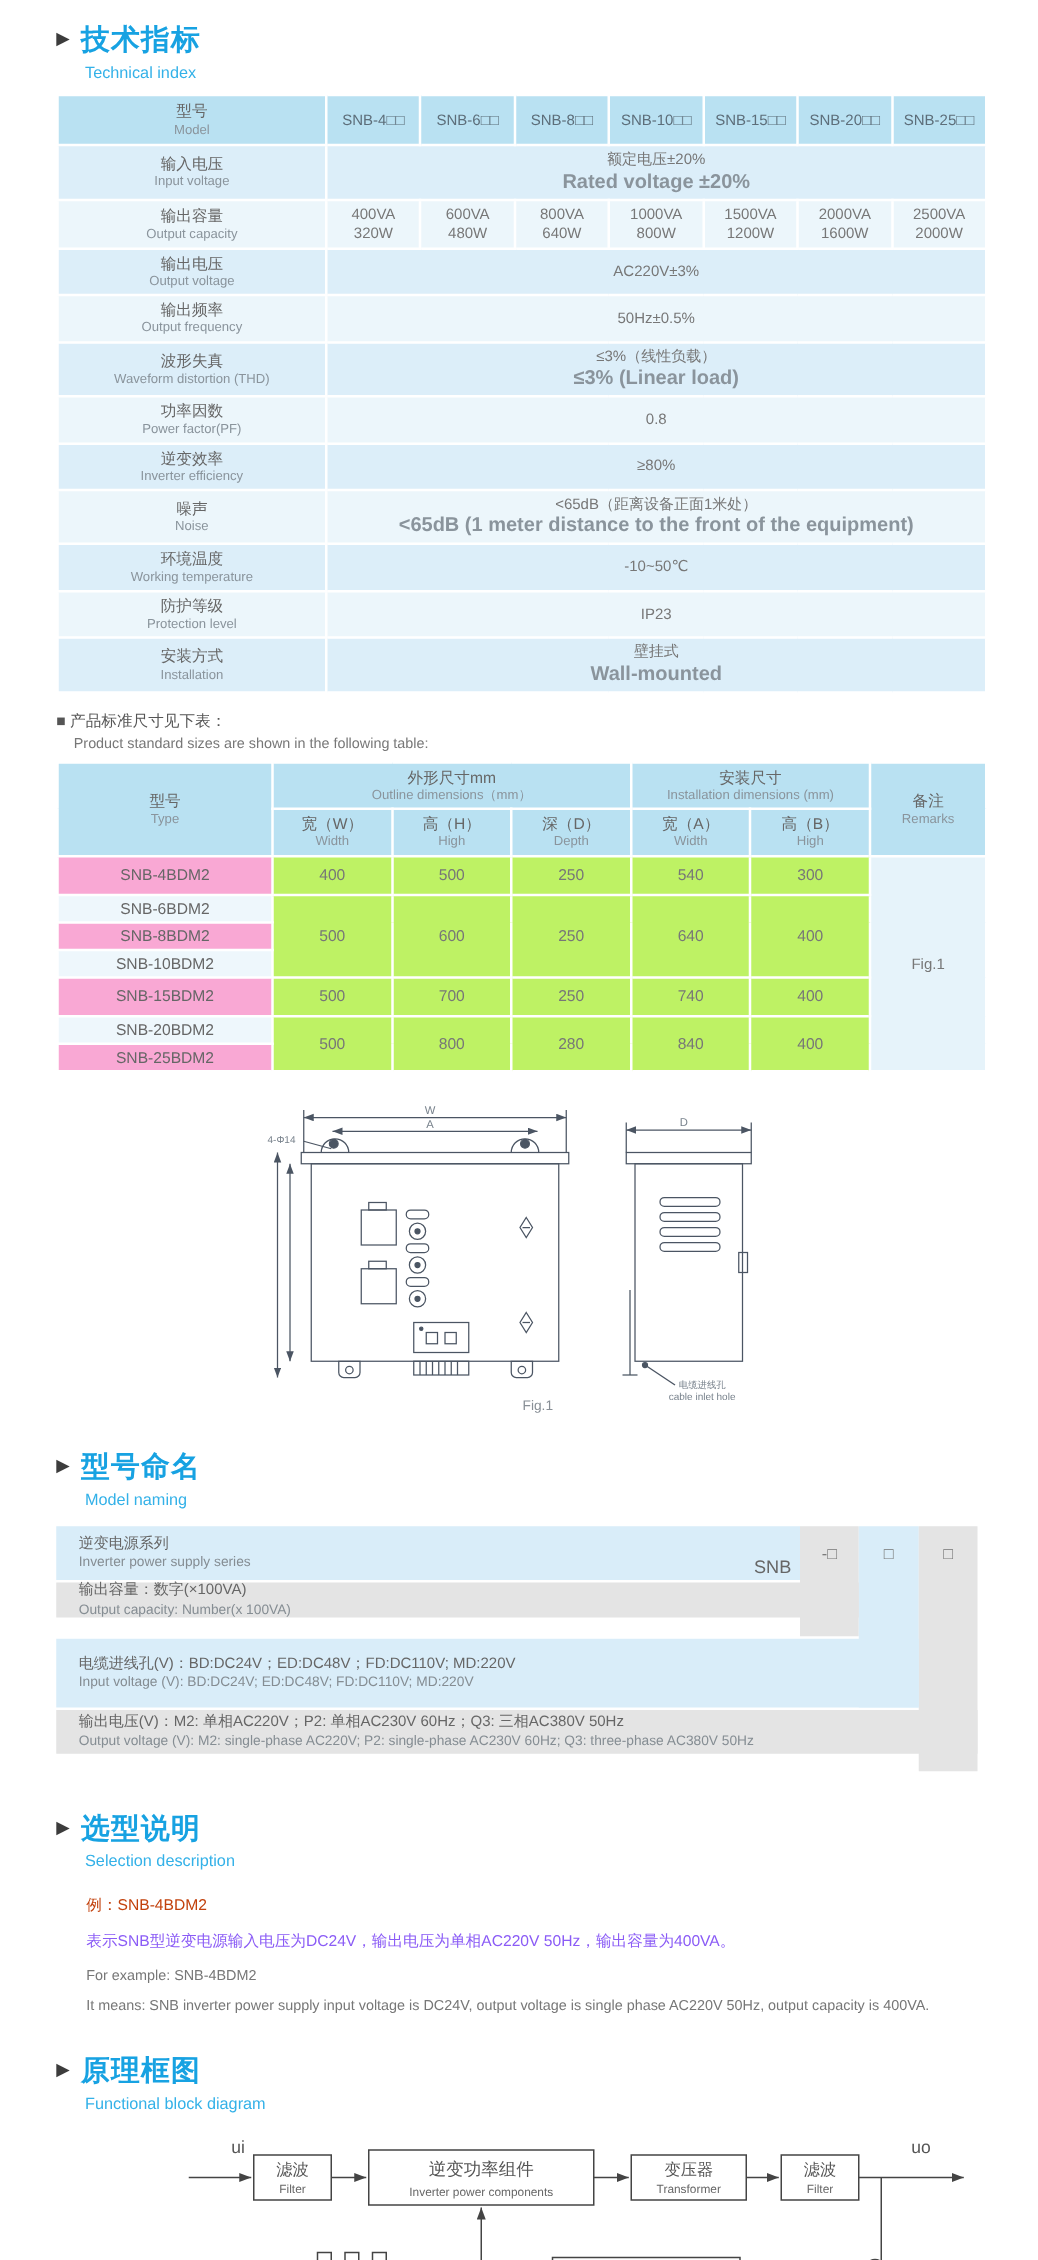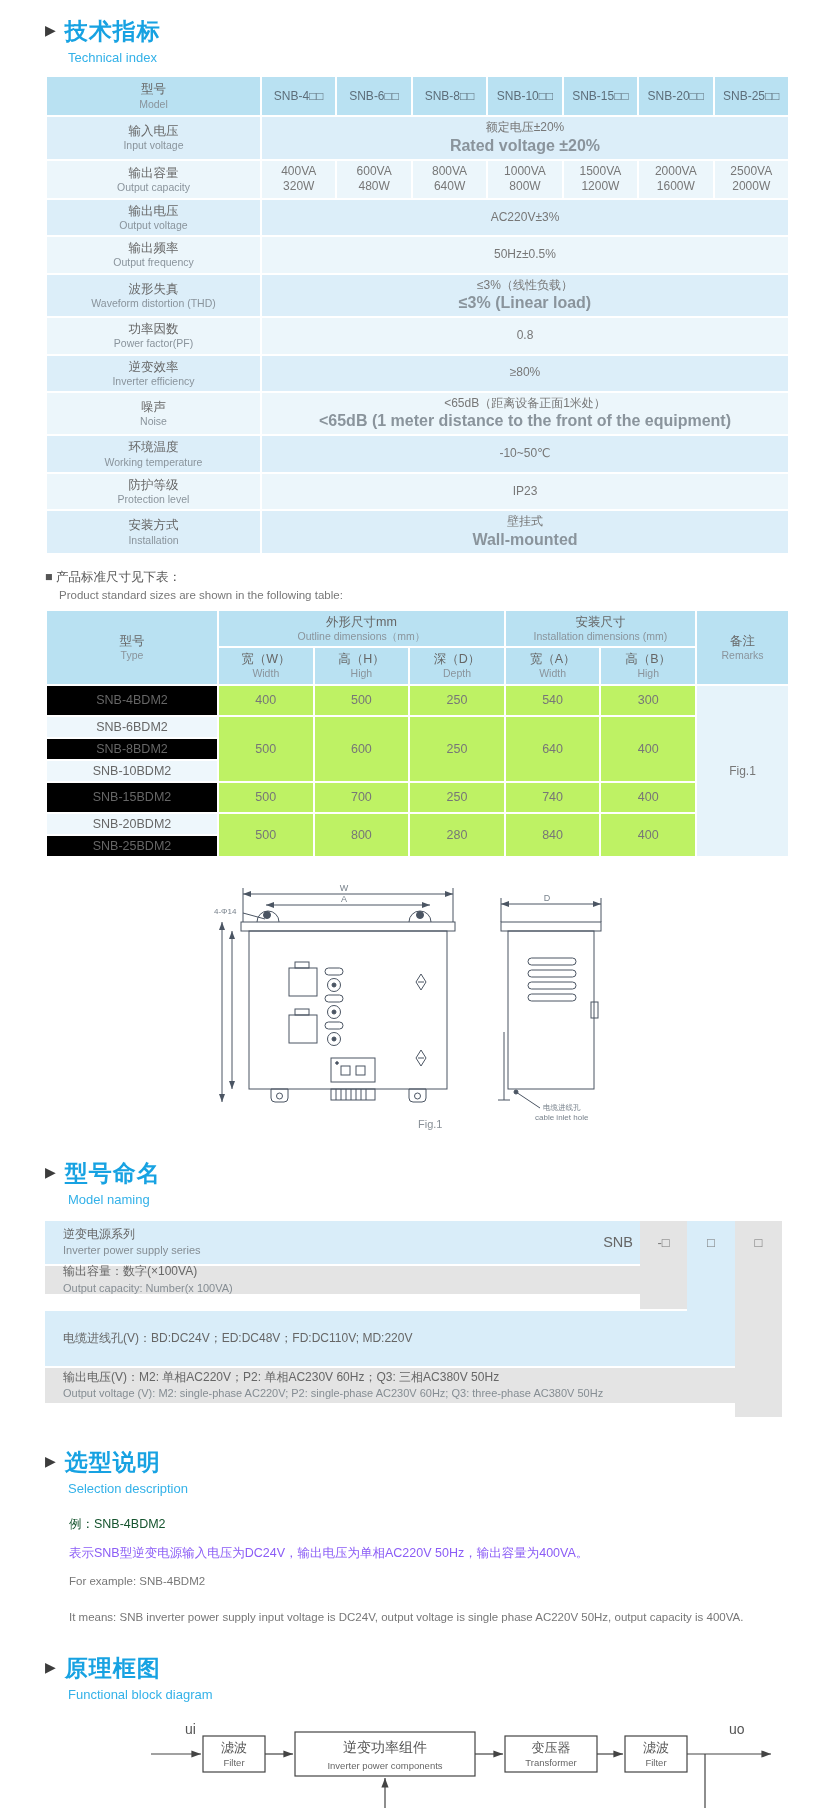--- a/index.html
+++ b/index.html
@@ -36,45 +36,45 @@
   .note { margin:14px 0 8px 0; }
   .note .nzh { font-size:12.5px; color:#555; }
   .note .nen { font-size:11.5px; color:#777; margin:3px 0 0 14px; }
 
   .sizes { }
   .sizes tr.h1 td { background:#b9e1f2; }
   .sizes td.typ { width:172px; }
   .sizes td.rem { width:93px; }
   .sizes td.num { background:#bef264; font-size:12.5px; color:#777; height:31px; }
   .sizes td.typc { font-size:12.5px; color:#666; }
-  .sizes tr.r-odd td.typc { background:#000000; }
+  .sizes tr.r-odd td.typc { background:#f9a8d4; }
   .sizes tr.r-even td.typc { background:#eef7fc; }
   .sizes td.remv { background:#e6f3fa; font-size:12px; color:#777; }
 
   
   .fig-wrap { margin:24px 0 0 168px; width:440px; }
   .fig-wrap svg { display:block; }
 
   
   .naming { position:relative; width:737px; height:196px; margin-top:14px; }
   .nband { position:absolute; left:0; display:flex; flex-direction:column; justify-content:center; padding-left:18px; }
   .nb-blue { background:#d9edf9; }
   .nb-gray { background:#e4e4e4; }
   .ncol { position:absolute; top:0; }
   .nzh2 { font-size:12px; color:#666; line-height:1.55; }
   .nen2 { font-size:11px; color:#858d93; line-height:1.45; }
-  .code-base { position:absolute; top:0; height:43px; line-height:43px; font-size:14.5px; color:#666; }
+  .code-base { position:absolute; top:12px; height:43px; line-height:43px; font-size:14.5px; color:#666; }
   .code-cell { position:absolute; top:0; height:43px; line-height:43px; text-align:center; font-size:13px; color:#777; }
 
   
   .sel-block { margin:10px 0 0 24px; }
-  .sel-l1 { font-size:12.5px; color:#14532d; margin-top:20px; }
+  .sel-l1 { font-size:12.5px; color:#c2410c; margin-top:20px; }
   .sel-l2 { font-size:12.5px; color:#8b5cf6; margin-top:12px; }
   .sel-l3 { font-size:11.5px; color:#777; margin-top:13px; }
-  .sel-l4 { font-size:11.5px; color:#777; margin-top:24px; }
+  .sel-l4 { font-size:11.5px; color:#777; margin-top:12px; }
 
   .mt30 { margin-top:30px; }
   .mt26 { margin-top:26px; }
 
   .blk-wrap { margin:8px 0 0 92px; }
 
   svg text { font-family:"Liberation Sans","DejaVu Sans",sans-serif; }
 </style>
 </head>
 <body>
@@ -452,20 +452,21 @@
     <div class="nband nb-blue" style="top:0; height:43px; width:595px;">
       <div class="nzh2">逆变电源系列</div>
       <div class="nen2">Inverter power supply series</div>
     </div>
     <div class="nband nb-gray" style="top:45px; height:28px; width:642px;">
       <div class="nzh2">输出容量：数字(×100VA)</div>
       <div class="nen2">Output capacity: Number(x 100VA)</div>
     </div>
     <div class="nband nb-blue" style="top:90px; height:55px; width:690px;">
       <div class="nzh2">电缆进线孔(V)：BD:DC24V；ED:DC48V；FD:DC110V; MD:220V</div>
+      <div class="nen2">Input voltage (V): BD:DC24V; ED:DC48V; FD:DC110V; MD:220V</div>
     </div>
     <div class="nband nb-gray" style="top:147px; height:35px; width:737px;">
       <div class="nzh2">输出电压(V)：M2: 单相AC220V；P2: 单相AC230V 60Hz；Q3: 三相AC380V 50Hz</div>
       <div class="nen2">Output voltage (V): M2: single-phase AC220V; P2: single-phase AC230V 60Hz; Q3: three-phase AC380V 50Hz</div>
     </div>
 
     <div class="code-base" style="left:548px; width:40px; text-align:right;">SNB</div>
     <div class="code-cell" style="left:595px; width:47px;">-□</div>
     <div class="code-cell" style="left:642px; width:48px;">□</div>
     <div class="code-cell" style="left:690px; width:47px;">□</div>

